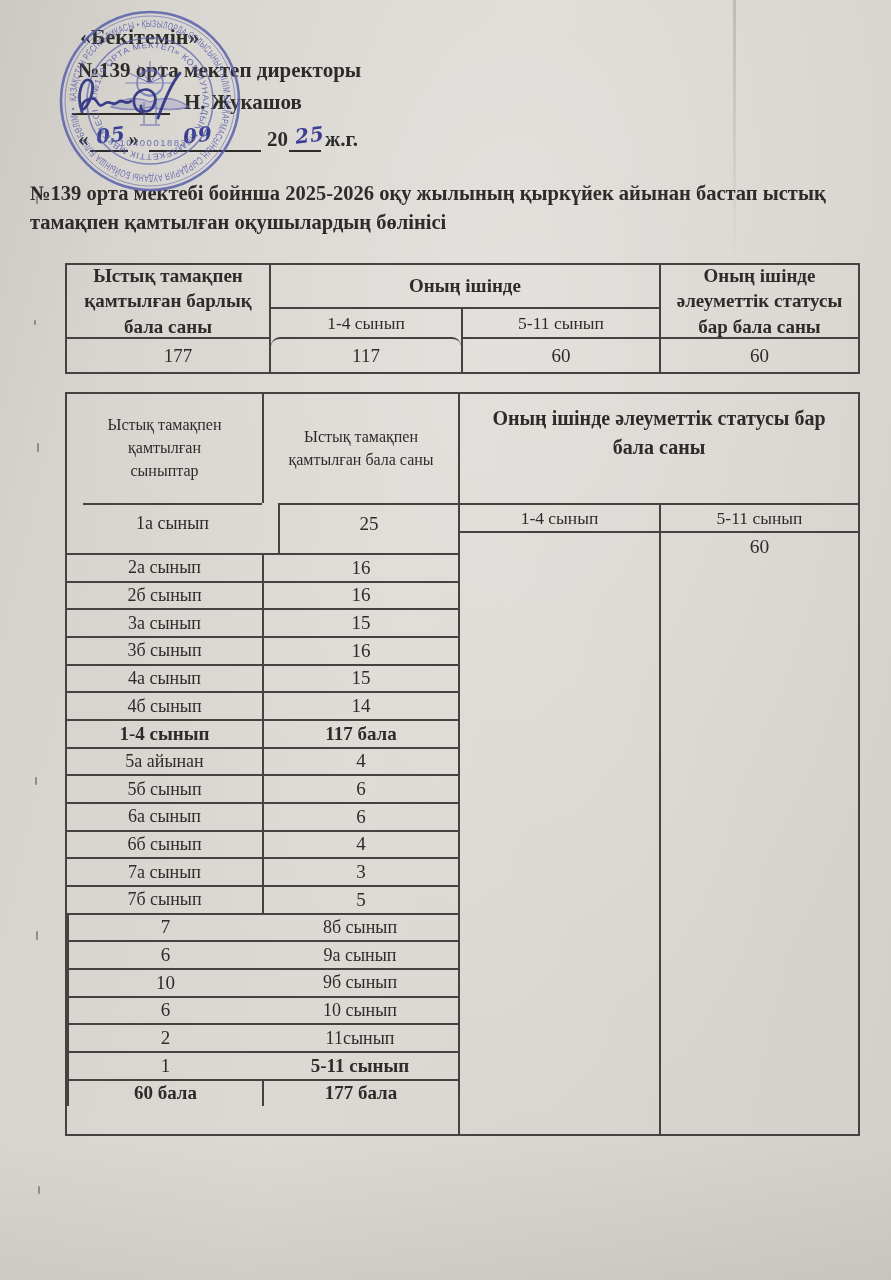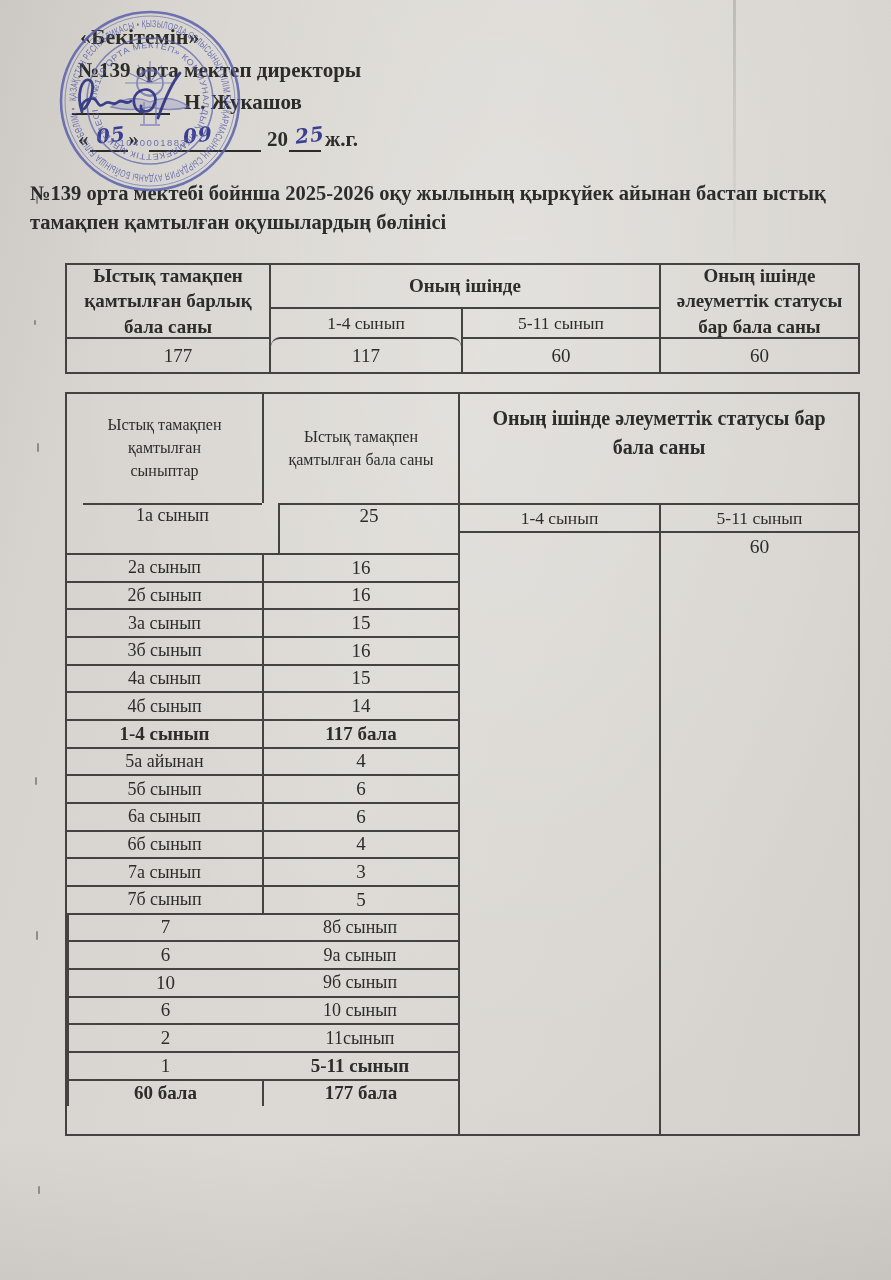--- a/index.html
+++ b/index.html
@@ -59,21 +59,21 @@
 
   
   #t2{position:absolute;left:65px;top:392px;width:791px;height:740px;border:2px solid #45433f;display:flex;}
   #t2-left{width:391px;display:grid;grid-template-columns:195px 1fr;grid-template-rows:109px 50px repeat(21,1fr);}
   #t2-left .hdr{font-weight:normal;font-size:16px;line-height:1.42;}
   #t2h-classes{padding:0 40px;}
   #t2h-count{border-left:2px solid #45433f;padding:12px 22px;}
   #t2-left .lbl{border-top:2px solid #45433f;font-size:18px;}
   #t2-left .val{border-top:2px solid #45433f;border-left:2px solid #45433f;font-size:19px;}
   #t2-left .b{font-weight:bold;font-size:19px;}
-  #t2-left .row1a{align-items:flex-start;margin-left:16px;}
+  #t2-left .row1a{align-items:flex-start;padding-top:8px;margin-left:16px;}
   #t2-right{flex:1;border-left:2px solid #45433f;display:flex;flex-direction:column;}
   #t2r-header{height:109px;box-sizing:border-box;display:flex;justify-content:center;
               padding:10px 14px 0 14px;text-align:center;font-weight:bold;font-size:20px;line-height:1.45;}
   #t2r-sub{height:30px;box-sizing:border-box;border-top:2px solid #45433f;border-bottom:2px solid #45433f;display:flex;}
   #t2r-sub .cell{font-size:17.5px;}
   #t2r-sub1{width:199px;}
   #t2r-sub2{flex:1;border-left:2px solid #45433f;}
   #t2r-body{flex:1;display:flex;}
   #t2r-body-left{width:199px;}
   #t2r-body-right{flex:1;border-left:2px solid #45433f;display:flex;justify-content:center;

